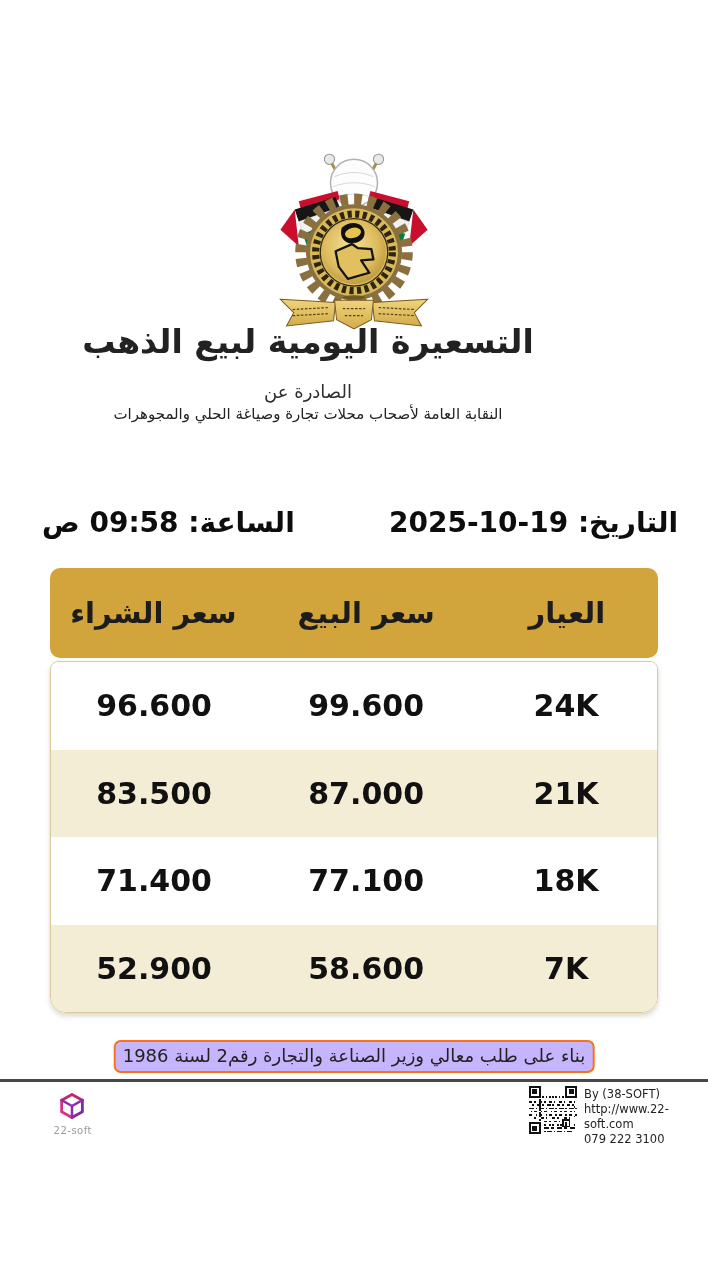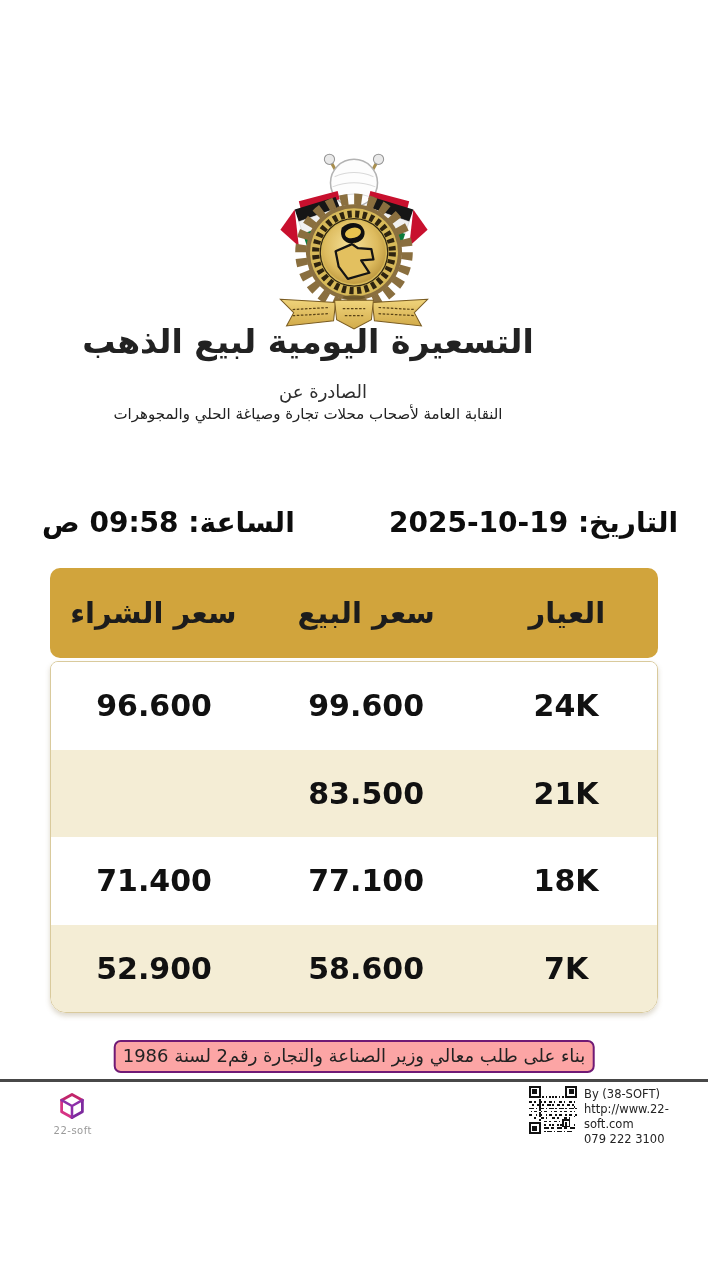--- a/index.html
+++ b/index.html
@@ -2,42 +2,42 @@
 <html lang="ar"><head>
 <meta charset="utf-8">
 <style>
   html,body{margin:0;padding:0;background:#fff;}
   .page{position:relative;width:708px;height:1280px;margin:0 auto;background:#ffffff;
         font-family:"DejaVu Sans",sans-serif;overflow:hidden;}
   .abs{position:absolute;}
   .ctr{left:0;width:616px;text-align:center;}
   
   .title{top:322px;font-size:33px;font-weight:700;color:#222;direction:rtl;}
-  .issued{top:381px;font-size:18px;color:#2e2e2e;direction:rtl;padding-left:15px;}
+  .issued{top:381px;font-size:18px;color:#2e2e2e;direction:rtl;}
   .syndicate{top:405px;font-size:15px;color:#222;direction:rtl;}
   .kingdom{top:441px;font-size:23px;color:#222;direction:rtl;}
   
   .dtrow{top:506px;left:42px;width:636px;display:flex;direction:rtl;
          justify-content:space-between;font-size:28px;font-weight:700;color:#0d0d0d;}
   .dtrow span{white-space:nowrap;}
   
   .ghead{top:568px;left:50px;width:608px;height:90px;background:#D1A43C;border-radius:10px;
          display:grid;grid-template-columns:30% 36% 34%;direction:rtl;align-items:center;
          font-size:29px;font-weight:700;color:#1c1c1c;text-align:center;}
   .tbody{top:661px;left:50px;width:608px;height:352px;border:1px solid #D9CA9C;
          border-radius:8px 8px 16px 16px;overflow:hidden;box-sizing:border-box;
          box-shadow:0 3px 5px rgba(120,100,50,.25);display:grid;grid-template-rows:repeat(4,1fr);}
   .trow{display:grid;grid-template-columns:30% 36% 34%;direction:rtl;align-items:center;
         text-align:center;font-size:30px;font-weight:700;color:#111;}
   .trow:nth-child(even){background:#F4EDD5;}
   .trow:nth-child(odd){background:#ffffff;}
   
-  .footnote{top:1040px;left:50%;transform:translateX(-50%);border:2px solid #701a75;
+  .footnote{top:1040px;left:50%;transform:translateX(-50%);border:2px solid #f97316;
             border-radius:7px;padding:3px 7px 5px;font-size:18px;color:#222;direction:rtl;
-            white-space:nowrap;background:#fca5a5;}
+            white-space:nowrap;background:#c4b5fd;}
   .rule{top:1079px;left:0;width:708px;height:3px;background:#484848;}
   
   .cubewrap{top:1091px;left:52px;width:40px;text-align:center;}
   .cubelabel{font-size:10px;color:#9a9a9a;letter-spacing:.5px;text-align:right;}
   .qr{top:1086px;left:529px;width:48px;height:48px;}
   .credit{top:1087px;left:584px;font-size:11.5px;line-height:15px;color:#232323;
           font-family:"DejaVu Sans",sans-serif;}
 </style>
 </head>
 <body>
@@ -126,20 +126,21 @@
   </div>
 
   <div class="abs tbody">
     <div class="trow">
       <div>24K</div>
       <div>99.600</div>
       <div>96.600</div>
     </div>
     <div class="trow">
       <div>21K</div>
+      <div>87.000</div>
       <div>83.500</div>
     </div>
     <div class="trow">
       <div>18K</div>
       <div>77.100</div>
       <div>71.400</div>
     </div>
     <div class="trow">
       <div>7K</div>
       <div>58.600</div>

